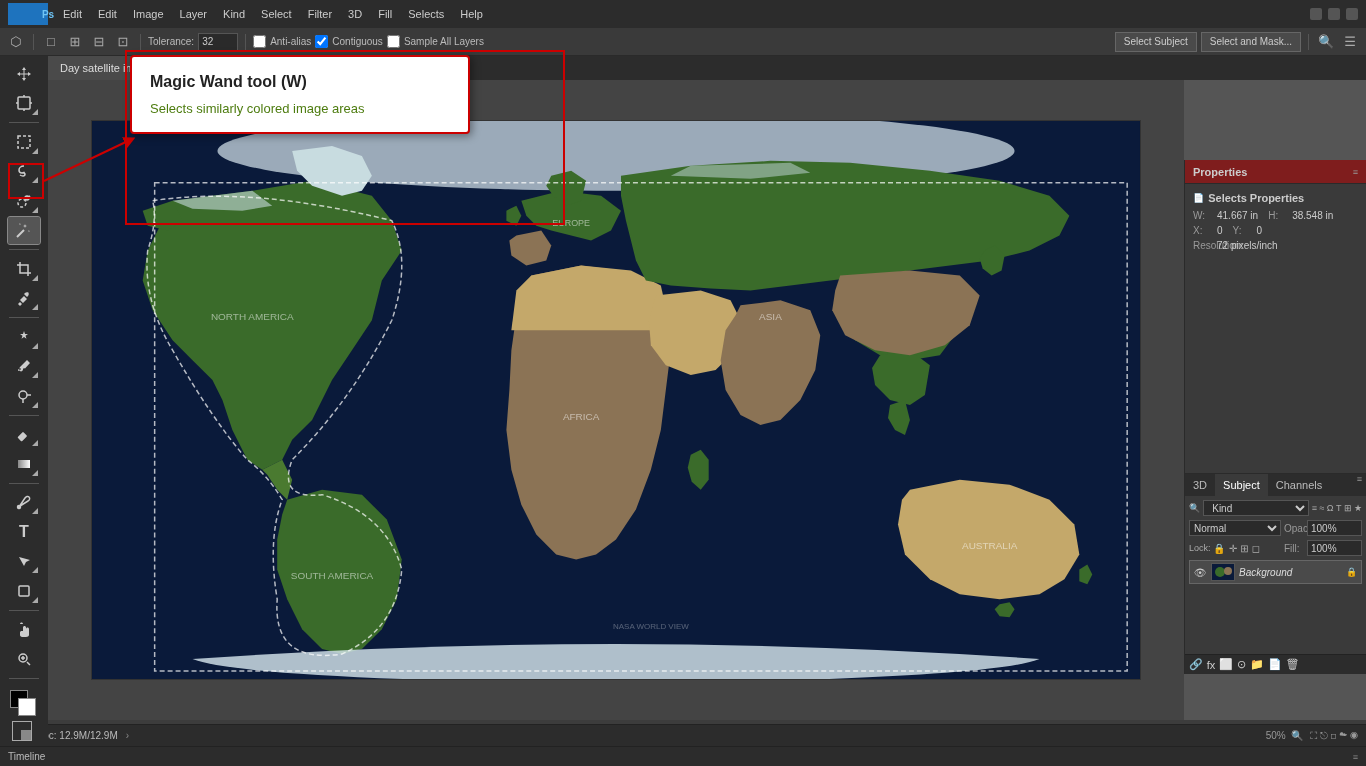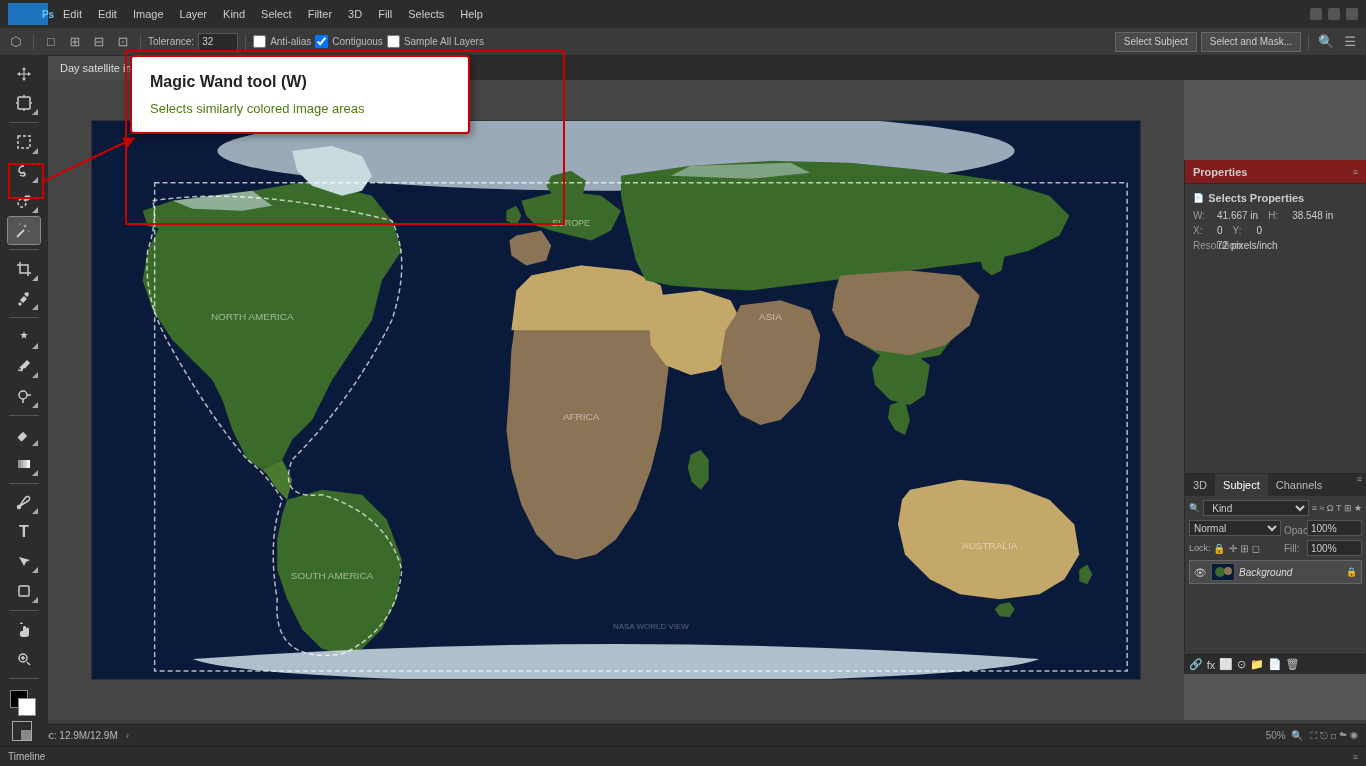--- a/index.html
+++ b/index.html
@@ -315,21 +315,21 @@
       flex: 1;
       background: #2a2a2a;
       border: 1px solid #555;
       color: #ccc;
       height: 16px;
       font-size: 10px;
       padding: 0 4px;
     }
     .layers-controls {
       display: flex;
-      align-items: flex-end;
+      align-items: center;
       gap: 3px;
       margin-bottom: 4px;
     }
     .layers-select {
       background: #2a2a2a;
       border: 1px solid #555;
       color: #ccc;
       height: 16px;
       font-size: 10px;
       flex: 1;

